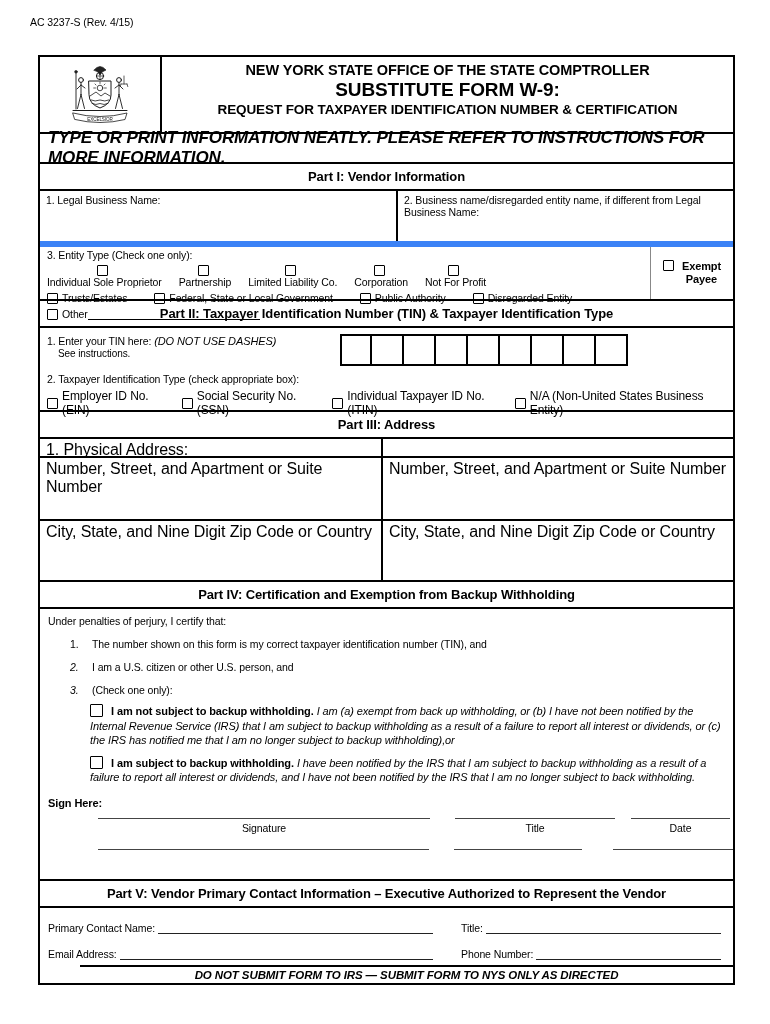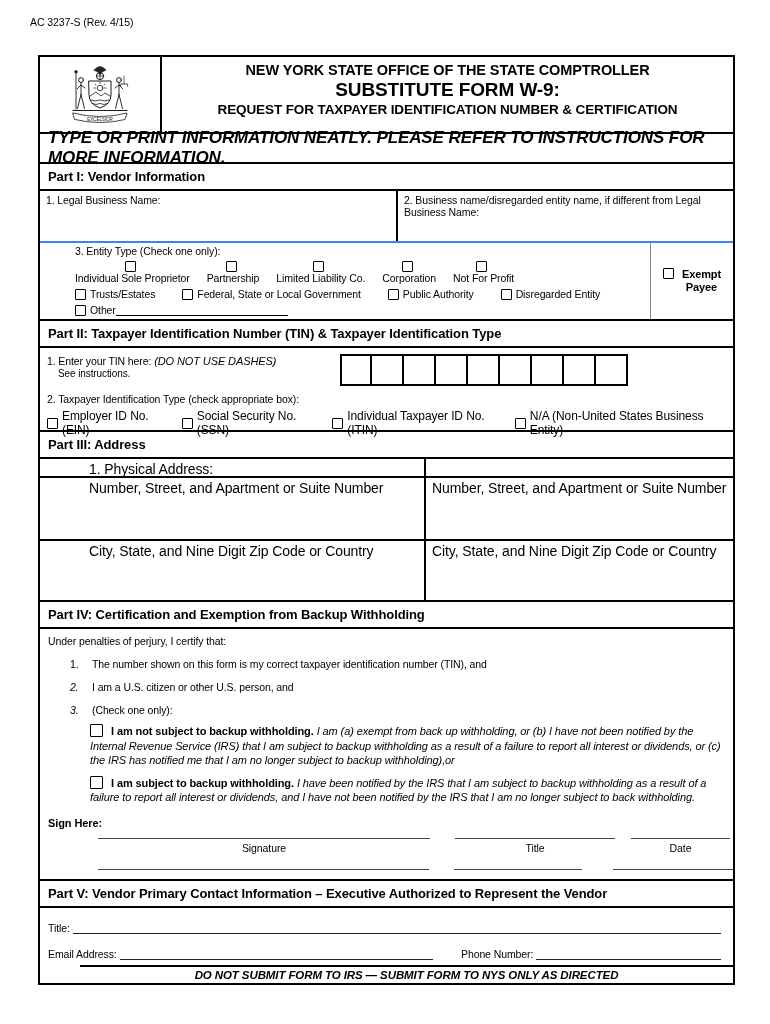--- a/index.html
+++ b/index.html
@@ -11,28 +11,28 @@
   
   .hdr-row { height:75px; display:flex; flex:none; }
   .seal-cell { width:122px; border-right:2px solid #000; display:flex; align-items:center; justify-content:center; }
   .title-cell { flex:1; text-align:center; padding-top:5px; }
   .agency { font-size:14.5px; font-weight:bold; }
   .w9-title { font-size:19px; font-weight:bold; margin-top:1px; }
   .w9-subtitle { font-size:13.5px; font-weight:bold; margin-top:1px; }
 
   .instr-row { height:30px; flex:none; border-top:2px solid #000; display:flex; align-items:center; padding-left:8px; font-size:17px; font-weight:bold; font-style:italic; }
 
-  .part-hdr { flex:none; border-top:2px solid #000; border-bottom:2px solid #000; font-weight:bold; font-size:13px; padding:5px 8px 5px; }
+  .part-hdr { flex:none; border-top:2px solid #000; border-bottom:2px solid #000; font-weight:bold; font-size:13px; padding:5px 8px 5px;text-align:center; }
 
   
   .name-row { height:50px; flex:none; display:flex; font-size:10.5px; }
   .name-row .cell-left { width:358px; border-right:2px solid #000; padding:3px 6px; }
   .name-row .cell-right { flex:1; padding:3px 6px; }
 
-  .entity-row { height:78px; flex:none; border-top:2px solid #3b82f6; display:flex; font-size:10.5px;padding-left:28px; }
+  .entity-row { height:58px; flex:none; border-top:6px solid #3b82f6; display:flex; font-size:10.5px; }
   .entity-main { flex:1; padding:2px 0 0 7px; }
   .cb-row { display:flex; align-items:center; margin-top:4px; }
   .cb-item { display:flex; align-items:center; }
   .cb { width:11px; height:11px; border:1.5px solid #000; border-radius:1px; background:#fff; flex:none; margin-right:4px; }
   .r1 .cb-item { margin-right:17px;flex-direction:column; }
   .r2 .cb-item { margin-right:27px; }
   .other-line { display:inline-block; width:172px; border-bottom:1.4px solid #000; height:11px; }
   .exempt-cell { width:83px; border-left:1px solid #888; display:flex; align-items:center; justify-content:center; flex:none; }
   .exempt-inner { display:flex; align-items:flex-start; }
   .exempt-txt { font-weight:bold; font-size:11px; text-align:center; line-height:13px; margin-left:4px; }
@@ -43,21 +43,21 @@
   .tin-labels { width:293px; padding-top:7px; flex:none; }
   .tin-note { margin-left:11px; font-size:10px; margin-top:1px; }
   .tin-boxes { display:flex; margin-top:6px; }
   .tin-cell { width:32px; height:32px; border:2px solid #000; border-left:none; background:#fff; }
   .tin-cell:first-child { border-left:2px solid #000; }
   .tin-type-label { margin-top:7px; }
   .tin-type-row { display:flex; align-items:center; margin-top:4px; font-size:12px; }
   .tin-type-row .cb-item { margin-right:16px; }
 
   
-  .addr-row { display:flex; font-size:14px; flex:none;padding-left:43px; }
+  .addr-row { display:flex; font-size:16px; flex:none; }
   .addr-row .a-left { width:343px; border-right:2px solid #000; padding:2px 6px 0; }
   .addr-row .a-right { flex:1; padding:2px 6px 0; }
   .addr-lbl { height:17px; }
   .addr-street { height:63px; border-top:2px solid #000; }
   .addr-city { height:61px; border-top:2px solid #000; }
 
   
   .cert-body { flex:1; font-size:10.5px; padding-top:6px; overflow:hidden; }
   .perjury { margin-left:8px; }
   .cert-item { display:flex; margin:11px 0 0 30px; }
@@ -302,20 +302,24 @@
         <div class="sig-col s2c">
           <div class="sig-line"></div>
 
         </div>
       </div>
     </div>
 
     <div class="part-hdr">Part V: Vendor Primary Contact Information – Executive Authorized to Represent the Vendor</div>
     <div class="pv-body">
       <div class="pv-row">
+        <span class="pv-left">
+          <span>Primary Contact Name:</span>
+          <span class="pv-line"></span>
+        </span>
         <span class="pv-right">
           <span>Title:</span>
           <span class="pv-line"></span>
         </span>
       </div>
       <div class="pv-row">
         <span class="pv-left">
           <span>Email Address:</span>
           <span class="pv-line"></span>
         </span>

